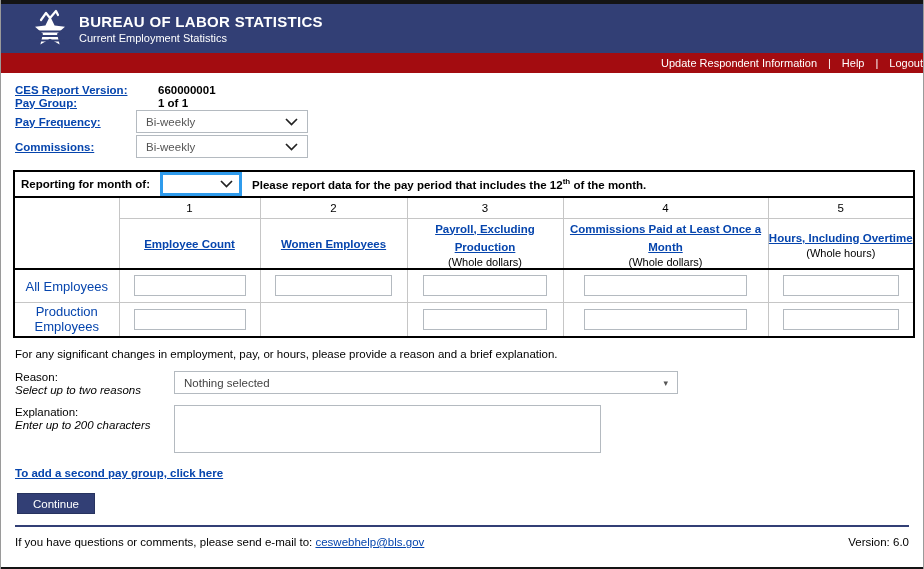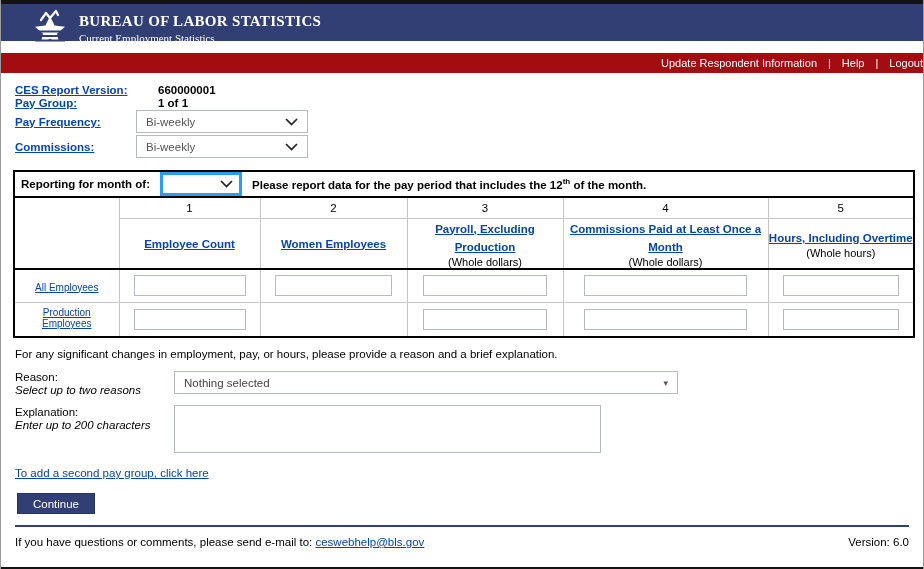--- a/index.html
+++ b/index.html
@@ -15,21 +15,21 @@
   body{font-family:"Liberation Sans",sans-serif;}
   .page{
     position:relative;width:924px;height:569px;margin:0 auto;
     background:#fff;overflow:hidden;
     border-left:1px solid #9a9a9a;border-right:1px solid #9a9a9a;
   }
   .top-strip{position:absolute;top:0;left:0;right:0;height:4px;background:#141414;}
   .bottom-strip{position:absolute;bottom:0;left:0;right:0;height:2px;background:#141414;}
 
   
-  .masthead{position:absolute;top:4px;left:0;right:0;height:37px;background:var(--navy);font-family:Liberation Serif, serif;}
+  .masthead{position:absolute;top:4px;left:0;right:0;height:49px;background:var(--navy);}
   .logo{position:absolute;left:28px;top:5px;width:42px;height:42px;}
   .mast-title{position:absolute;left:78px;top:9px;color:#fff;font-size:15px;font-weight:bold;letter-spacing:.3px;white-space:nowrap;}
   .mast-sub{position:absolute;left:78px;top:28px;color:#fff;font-size:11px;white-space:nowrap;}
 
   
   .redbar{position:absolute;top:53px;left:0;right:0;height:20px;background:var(--red);
     display:flex;align-items:center;justify-content:flex-end;gap:11px;}
   .redbar a{color:#fff;font-size:11px;text-decoration:none;white-space:nowrap;cursor:pointer;}
   .redbar .sep{color:#fff;font-size:11px;}
 
@@ -58,38 +58,38 @@
   .month-select .inner-val{flex:1;font-size:11px;color:#000;}
   .num-row td{height:21px;text-align:center;font-size:11.5px;color:#000;
     border-bottom:1px solid var(--grid-line);}
   .name-row td{height:39px;text-align:center;border-bottom:2px solid #000;padding:2px 4px;}
   .vline{border-left:1px solid var(--grid-line);}
   td.label-head{border-bottom:2px solid #000;}
   .col-title{color:var(--link);font-weight:bold;text-decoration:underline;font-size:11.5px;cursor:pointer;}
   .col-unit{color:#000;font-size:11px;margin-top:1px;}
   .data-row td{height:34px;text-align:center;}
   .data-row-1 td{border-bottom:1px solid var(--grid-line);}
-  .row-label{color:var(--link);text-decoration:underline;font-size:10px;cursor:pointer;display:inline-block;padding:0 8px;}
+  .row-label{color:var(--link);font-size:13px;cursor:pointer;display:inline-block;padding:0 8px;}
   .cell-input{display:block;margin:0 auto;width:80%;height:21px;border:1px solid var(--input-border);background:#fff;
     font-size:11.5px;padding:0 4px;}
 
   
   .abs-text{position:absolute;font-size:11.5px;color:#000;white-space:nowrap;}
   .hint{font-style:italic;}
   .reason-select{
     position:absolute;left:173px;top:371px;width:504px;height:23px;border:1px solid var(--input-border);
     background:#fff;display:flex;align-items:center;justify-content:space-between;padding:0 9px;cursor:pointer;
   }
   .reason-select .val{font-size:11.5px;color:#444;}
   .reason-select .caret{font-size:9px;color:#555;}
   .explanation-box{
     position:absolute;left:173px;top:405px;width:427px;height:48px;border:1px solid var(--input-border);
     background:#fff;resize:none;font-family:"Liberation Sans",sans-serif;font-size:11.5px;padding:3px 5px;
   }
-  .add-link{position:absolute;left:14px;top:467px;font-size:11.5px;font-weight:normal;color:var(--link);
+  .add-link{position:absolute;left:14px;top:467px;font-size:11.5px;font-weight:bold;color:var(--link);
     text-decoration:underline;white-space:nowrap;cursor:pointer;}
   .continue-btn{
     position:absolute;left:16px;top:493px;width:78px;height:21px;background:var(--navy);color:#fff;
     border:1px solid #27335f;font-size:11.5px;font-family:"Liberation Sans",sans-serif;cursor:pointer;
   }
 
   
   .footer-line{position:absolute;left:14px;right:14px;top:525px;border-top:2px solid var(--navy);}
   .footer-text{position:absolute;left:14px;top:536px;font-size:11.5px;color:#000;white-space:nowrap;}
   .footer-text a{color:var(--link);text-decoration:underline;cursor:pointer;}

